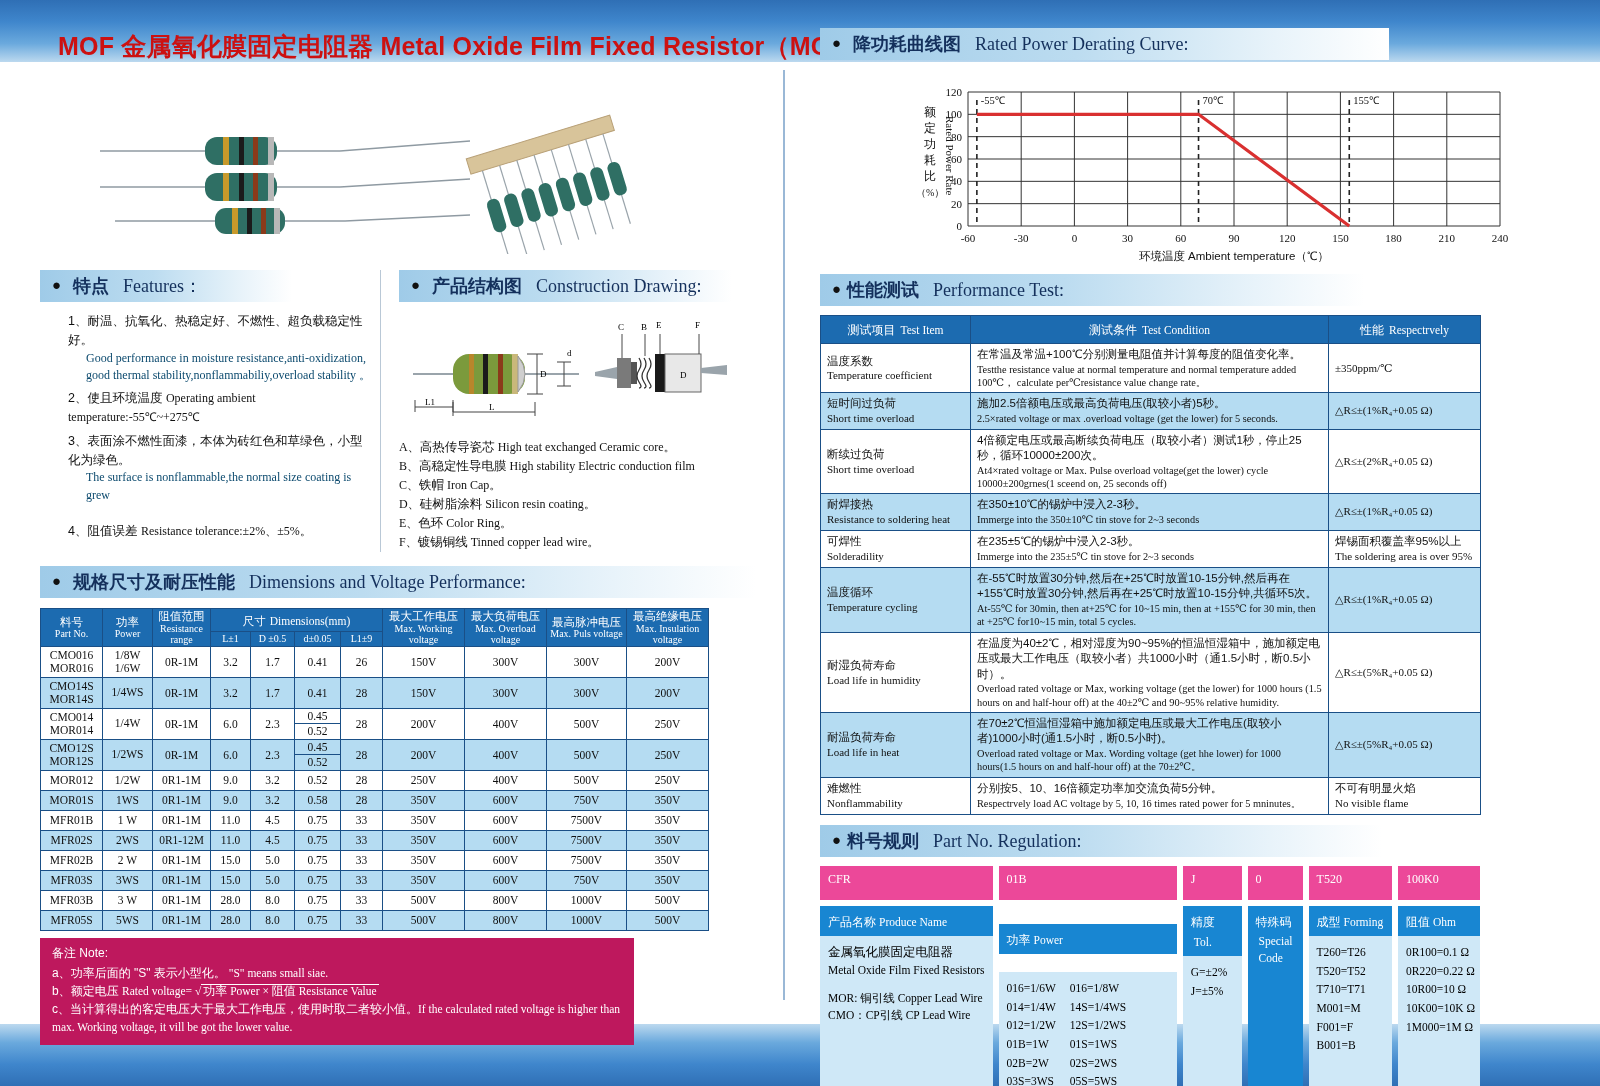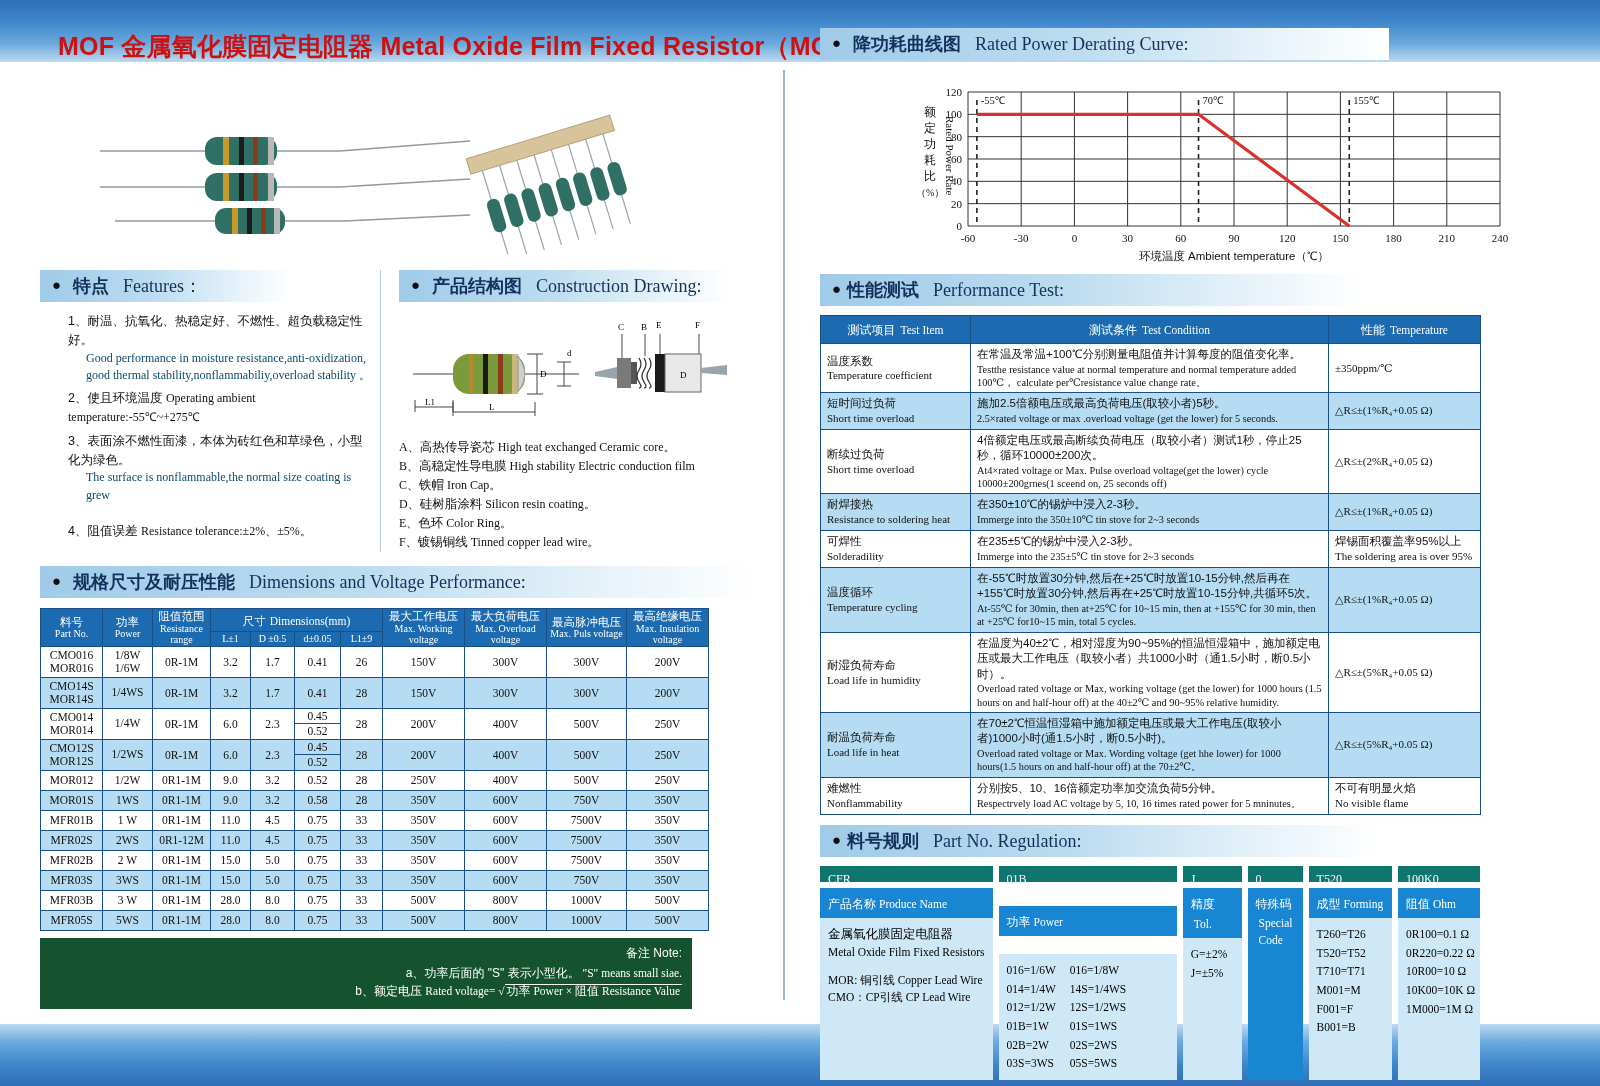--- a/index.html
+++ b/index.html
@@ -95,22 +95,22 @@
   }
   table.dim thead th .h-en { font-size: 10px; display: block; }
   table.dim tbody td { font-size: 11.5px; padding: 2px 1px; height: 20px; }
   table.dim tbody tr.alt td { background: #b5dcf2; }
   table.dim tbody tr td.pn { line-height: 1.12; margin-top: 24px; }
   .split-cell { padding: 0 !important; }
   .split-cell div { border-bottom: 1px solid #1a4f86; height: 15px; line-height: 15px; }
   .split-cell div:last-child { border-bottom: none; }
 
   .note-box {
-    width: 652px; background: #14532d; color: #ffffff;
-    margin-top: 7px; padding: 7px 10px 9px 12px; text-align: right;
+    width: 594px; background: #be185d; color: #ffffff;
+    margin-top: 7px; padding: 7px 10px 9px 12px;
   }
   .note-title { font-family:"Liberation Sans",sans-serif; font-size: 12px; margin-bottom: 2px; }
   .note-line { font-size: 11.5px; line-height: 1.5; }
   .note-line .ncn { font-family:"Liberation Sans",sans-serif; font-size: 12px; }
   .sqrt { border-top: 1px solid #fff; padding: 0 2px; }
 
   
   .chart-area { position: relative; height: 190px; margin-top: 14px; }
 
   
@@ -133,23 +133,23 @@
   .tc-cn { font-family:"Liberation Sans",sans-serif; font-size: 11.5px; line-height:1.35; display:block; }
   .tc-en { font-size: 10.3px; line-height:1.3; display:block; }
   .pf { font-size: 11px; line-height:1.35; display:block; }
   .pf-cn { font-family:"Liberation Sans",sans-serif; font-size: 11.5px; line-height:1.35; display:block; }
 
   
   .pnr-wrap { margin-top: 10px; }
   .pnr-grid { display: flex; gap: 6px; margin-top: 9px; width: 660px; }
   .pnr-col { display: flex; flex-direction: column; }
   .pnr-code {
-    background: #0f766e; color: #fff; font-size: 12px;
+    background: #ec4899; color: #fff; font-size: 12px;
     font-family:"Liberation Serif",serif;
-    padding: 5px 8px; height: 16px; line-height: 16px;
+    padding: 5px 8px; height: 34px; line-height: 16px;
   }
   .pnr-name {
     background: #1886d2; color: #fff; padding: 5px 8px; margin-top: 6px;
     line-height: 1.25;
   }
   .pnr-name .n-cn { font-family:"Liberation Sans",sans-serif; font-size: 12px; }
   .pnr-name .n-en { font-size: 11.5px; margin-left: 3px; }
   .pnr-body {
     background: #cfe8f7; padding: 7px 8px; flex: 1; min-height: 108px;
   }
@@ -568,20 +568,21 @@
             <td>1000V</td>
             <td>500V</td>
           </tr>
         </tbody>
     </table>
 
     <div class="note-box">
       <div class="note-title"><span>备注</span> <span>Note:</span></div>
       <div class="note-line"><span class="ncn">a、功率后面的 "S" 表示小型化。</span> <span>"S" means small siae.</span></div>
       <div class="note-line"><span class="ncn">b、额定电压 </span><span>Rated voltage= </span><span>√</span><span class="sqrt"><span class="ncn">功率</span> <span>Power × </span><span class="ncn">阻值</span> <span>Resistance Value</span></span></div>
+      <div class="note-line"><span class="ncn">c、当计算得出的客定电压大于最大工作电压，使用时取二者较小值。</span><span>If the calculated rated voltage is higher than max. Working voltage, it vill be got the lower value.</span></div>
     </div>
   </div>
 </div>
 
 <div class="panel-right">
 
   <div class="sec-head" style="padding-right:200px;margin-top:10px;">
     <span class="dot">●</span>
     <span class="cn">降功耗曲线图</span>
     <span class="en">Rated Power Derating Curve:</span>
@@ -653,21 +654,21 @@
     <table class="perf">
       <colgroup>
           <col style="width:150px">
           <col style="width:358px">
           <col style="width:152px">
         </colgroup>
       <thead>
         <tr>
           <th><span class="h-cn">测试项目</span><span class="h-en">Test Item</span></th>
           <th><span class="h-cn">测试条件</span><span class="h-en">Test Condition</span></th>
-          <th><span class="h-cn">性能</span><span class="h-en">Temperature</span></th>
+          <th><span class="h-cn">性能</span><span class="h-en">Respectrvely</span></th>
         </tr>
       </thead>
       <tbody id="perf-body">
           <tr>
             <td>
               <span class="ti-cn">温度系数</span>
               <span class="ti-en">Temperature coefficient</span>
             </td>
             <td>
               <span class="tc-cn">在常温及常温+100℃分别测量电阻值并计算每度的阻值变化率。</span>

